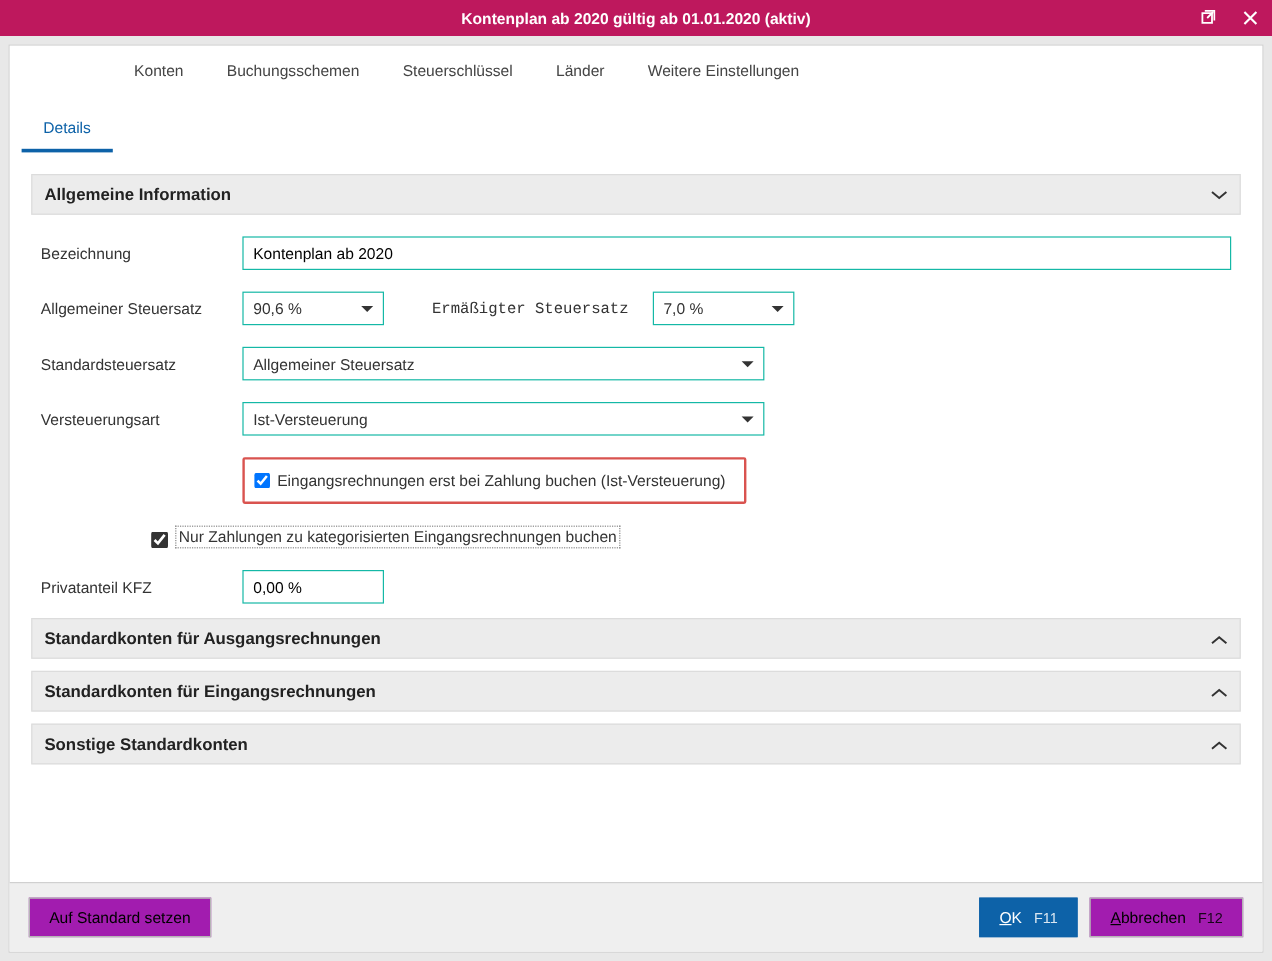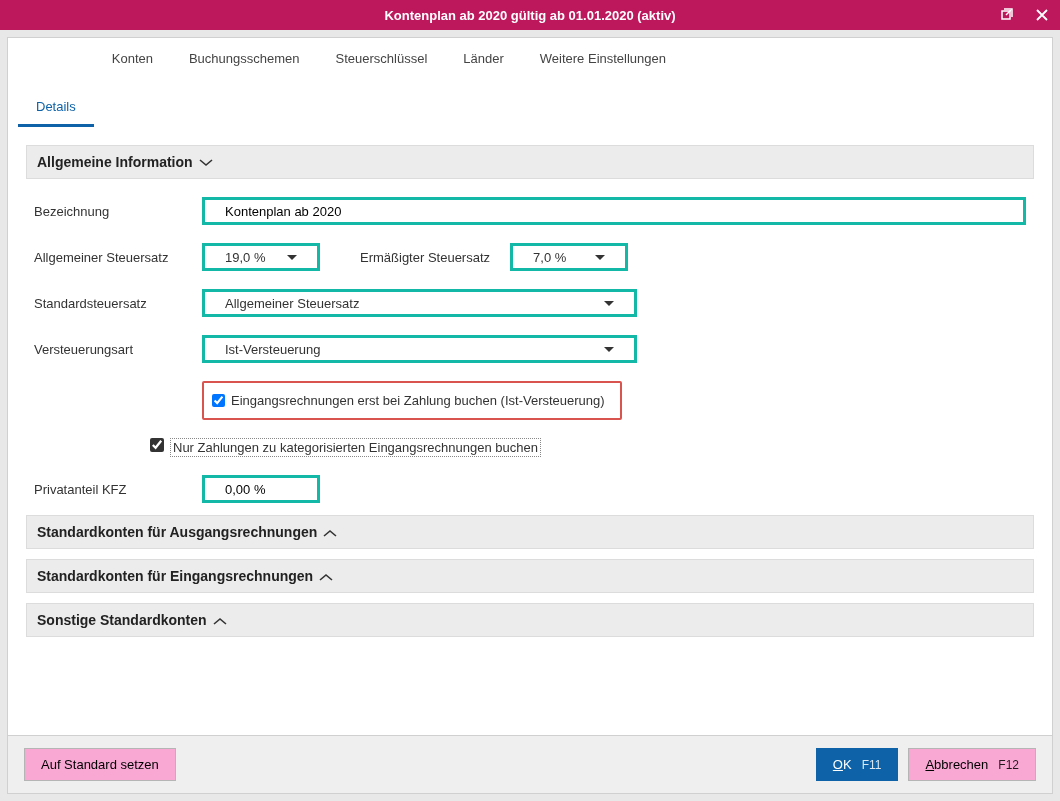--- a/index.html
+++ b/index.html
@@ -76,20 +76,21 @@
   overflow-y: auto;
 }
 
 
 .section-header {
   background: #ececec;
   border: 1px solid #dcdcdc;
   padding: 8px 10px;
   display: flex;
   align-items: center;
+  justify-content: space-between;
   cursor: pointer;
   margin-bottom: 14px;
 }
 .section-header.collapsed { margin-bottom: 10px; }
 .section-header-text { font-weight: 600; font-size: 14px; color: #222; }
 .chevron { width: 20px; text-align: right; }
 .chevron svg { stroke: #333; }
 
 
 .section-body {
@@ -102,24 +103,24 @@
   display: flex;
   align-items: center;
 }
 .form-label {
   width: 168px;
   flex-shrink: 0;
   font-size: 13px;
   color: #333;
 }
 .text-input, .dropdown {
-  border: 3px solid #14b8a6;
+  border: 1px solid #14b8a6;
   background: #fff;
   height: 28px;
-  padding: 0 20px;
+  padding: 0 8px;
   font: inherit;
   position: relative;
 }
 .text-input.wide { flex: 1; }
 .text-input.small { width: 118px; }
 .dropdown {
   display: flex; align-items: center; justify-content: space-between;
   cursor: pointer;
 }
 .dropdown .caret { margin-left: auto; }
@@ -129,27 +130,28 @@
   width: 0; height: 0;
   border-left: 5px solid transparent;
   border-right: 5px solid transparent;
   border-top: 5px solid #333;
 }
 
 .form-row .inline-label {
   margin-left: 40px;
   margin-right: 20px;
   font-size: 13px;
+  font-family: Liberation Mono, monospace;
 }
 
 
 .checkbox-offset {
-  margin-left: 116px;
-  display: flex;
-  align-items: flex-start;
+  margin-left: 92px;
+  display: flex;
+  align-items: flex-end;
   gap: 6px;
 }
 .checkbox-offset input[type=checkbox] { width: 14px; height: 14px; accent-color: #333; }
 .highlighted-box {
   border: 2.5px solid #d9534f;
   border-radius: 2px;
   padding: 10px 8px;
   display: flex;
   align-items: center;
   gap: 6px;
@@ -164,21 +166,21 @@
 .footer {
   background: #efefef;
   border-top: 1px solid #d0d0d0;
   padding: 12px 16px;
   display: flex;
   align-items: center;
   gap: 10px;
 }
 .footer-spacer { flex: 1; }
 .btn {
-  background: #f9a8d4;
+  background: #a21caf;
   border: 1px solid #b5b5b5;
   padding: 8px 16px;
   font: inherit;
   cursor: pointer;
   font-size: 13px;
 }
 .btn.primary {
   background: #0d62a8;
   color: #fff;
   border-color: #0d62a8;
@@ -232,21 +234,21 @@
     <div class="section-body">
 
       <div class="form-row">
         <span class="form-label">Bezeichnung</span>
         <input class="text-input wide" value="Kontenplan ab 2020" style="">
       </div>
 
       <div class="form-row">
         <span class="form-label">Allgemeiner Steuersatz</span>
         <div class="dropdown w110">
-          <span>19,0 %</span>
+          <span>90,6 %</span>
           <span class="caret"></span>
         </div>
         <span class="inline-label">Ermäßigter Steuersatz</span>
         <div class="dropdown w110">
           <span>7,0 %</span>
           <span class="caret"></span>
         </div>
       </div>
 
       <div class="form-row">

